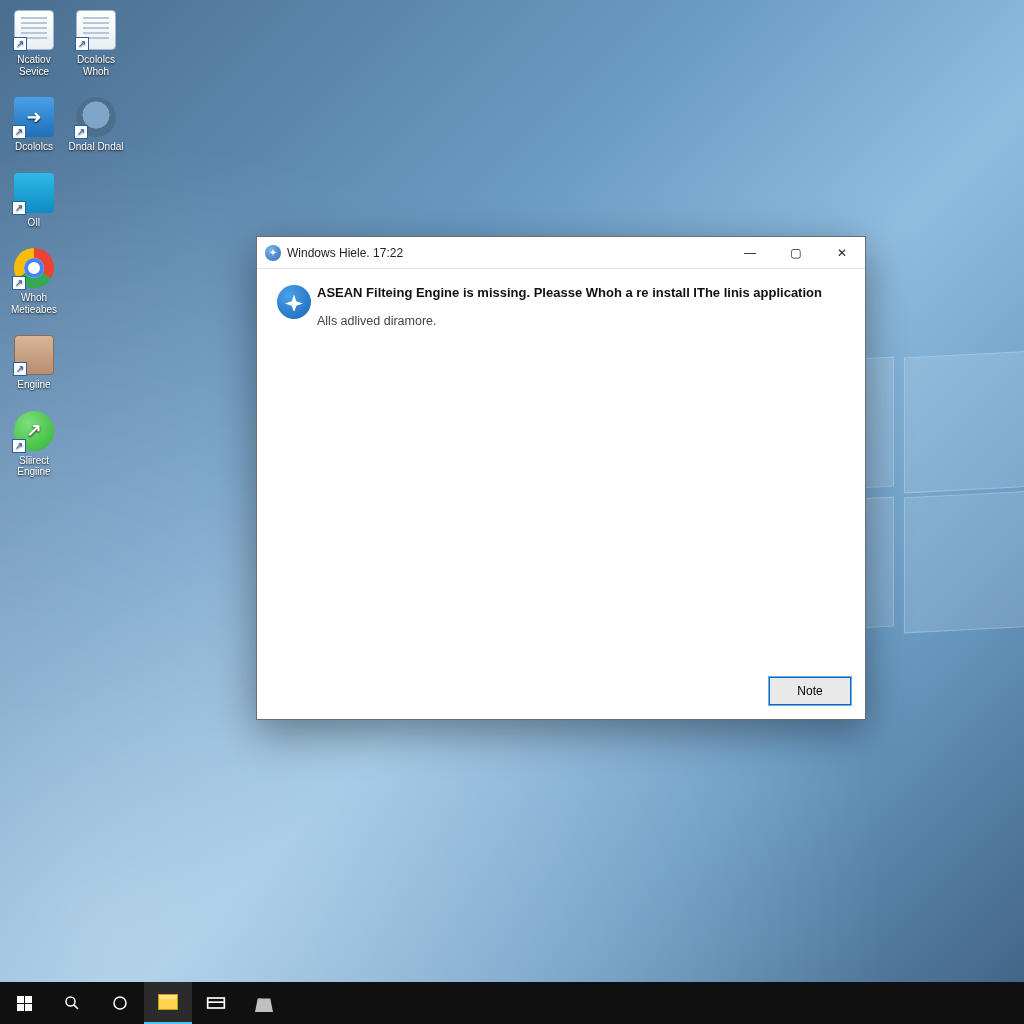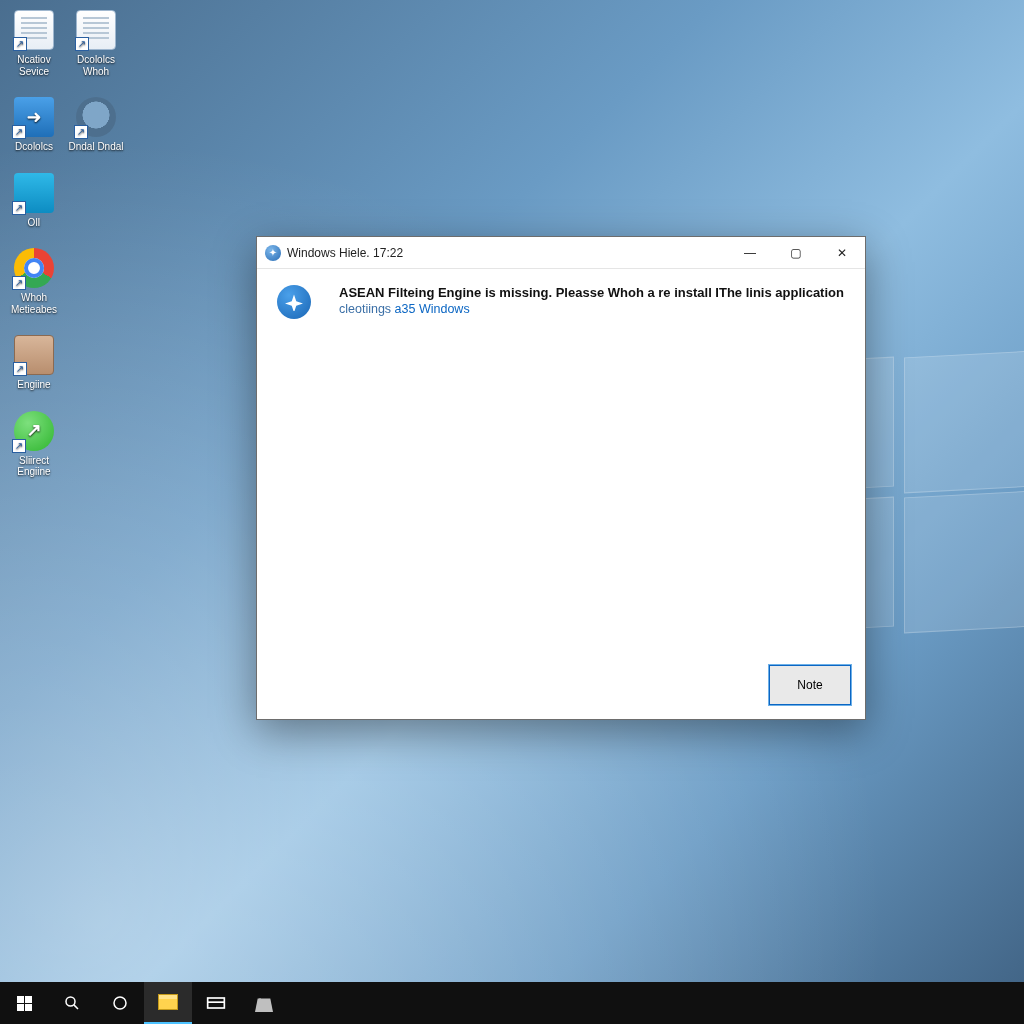--- a/index.html
+++ b/index.html
@@ -103,21 +103,21 @@
   width: 46px; height: 32px;
   display:flex; align-items:center; justify-content:center;
   font-size: 12px; color:#222;
   cursor:pointer;
 }
 
 .dlg-body {
   flex: 1;
   padding: 16px 20px 12px 20px;
   display: flex;
-  gap: 28px;
+  gap: 6px;
   overflow: hidden;
 }
 .dlg-body .bigicon {
   flex: none;
   width: 34px; height: 34px;
   border-radius: 50%;
   background: radial-gradient(circle at 35% 30%, #4aa0ea, #1a66b5);
   display:flex; align-items:center; justify-content:center;
 }
 .dlg-body .bigicon svg { width:18px; height:18px; fill:#fff; }
@@ -125,21 +125,21 @@
 .dlg-text .headline { font-weight:600; font-size:13px; color:#111; }
 .dlg-text .subline { color:#3b6fa6; margin-top:2px; }
 .dlg-text .subline .link { color:#0b66c3; }
 .dlg-text .detail { color:#444; margin-top:14px; }
 
 .dlg-footer {
   padding: 10px 14px 14px 14px;
   display:flex; justify-content:flex-end;
 }
 .dlg-btn {
-  min-width: 82px; height: 40px;
+  min-width: 82px; height: 28px;
   padding: 0 14px;
   font-size: 12px;
   background: #e9e9e9;
   border: 1px solid #0b66c3;
   box-shadow: 0 0 0 1px #6db0e8;
   cursor: pointer;
 }
 
 
 .taskbar {
@@ -258,23 +258,21 @@
       </div>
     </div>
     <div class="dlg-body">
       <div class="bigicon">
         <svg viewBox="0 0 24 24">
             <path d="M12 2l3 9 9 3-9 3-3 9-3-9-9-3 9-3z"></path>
           </svg>
       </div>
       <div class="dlg-text">
         <div class="headline">ASEAN Filteing Engine is missing. Pleasse Whoh a re install IThe linis application</div>
-        <div class="subline">
-          <span>cleotiings </span><span class="link">a35 Windows</span>
-        </div>
+        <div class="detail">Alls adlived diramore.</div>
       </div>
     </div>
     <div class="dlg-footer">
       <button class="dlg-btn">Note</button>
     </div>
   </div>
 
   <div class="taskbar">
     <div class="tbtn">
       <span class="start-logo">

